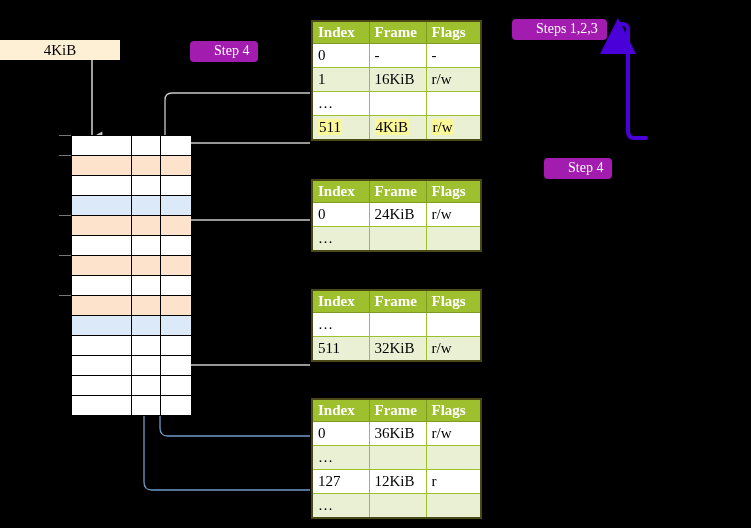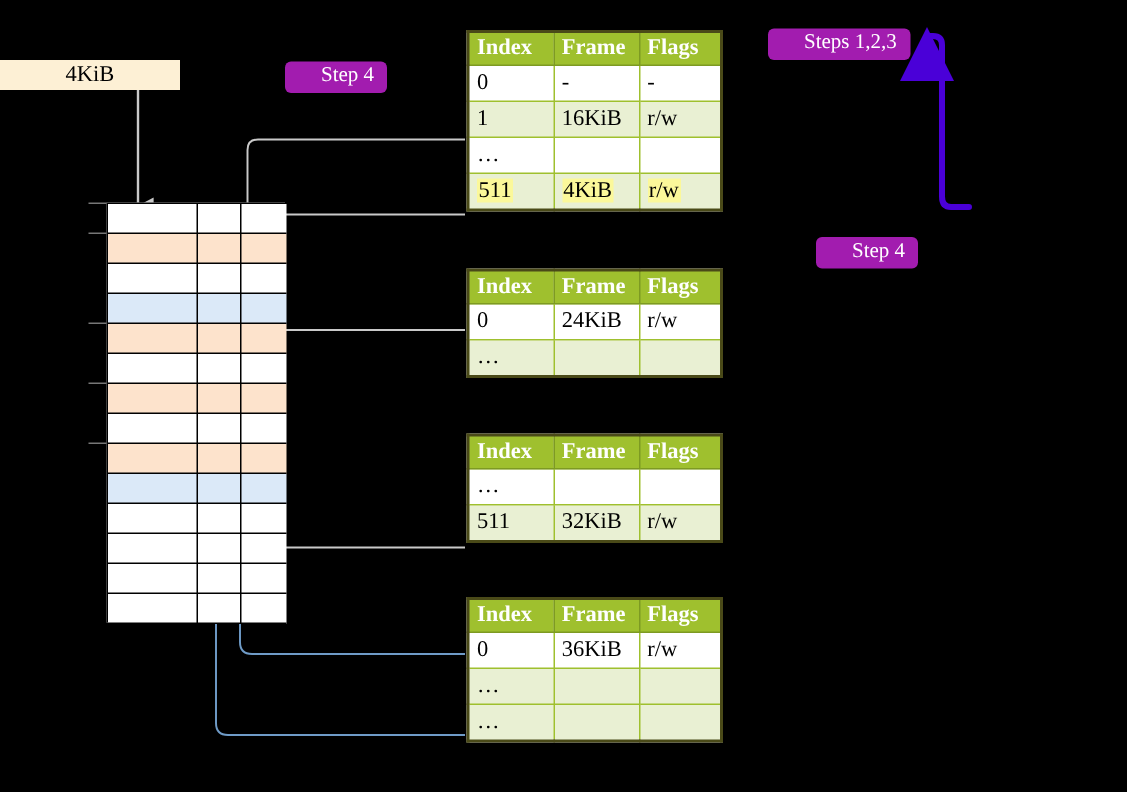--- a/index.html
+++ b/index.html
@@ -280,20 +280,25 @@
         <tr>
           <td>0</td>
           <td>36KiB</td>
           <td>r/w</td>
         </tr>
         <tr class="alt">
           <td>…</td>
           <td></td>
           <td></td>
         </tr>
+        <tr>
+          <td>127</td>
+          <td>12KiB</td>
+          <td>r</td>
+        </tr>
         <tr class="alt">
           <td>…</td>
           <td></td>
           <td></td>
         </tr>
       </tbody>
   </table>
 
 <div class="memtick" style="top: 135px;"></div>
     <div class="memtick" style="top: 155px;"></div>

